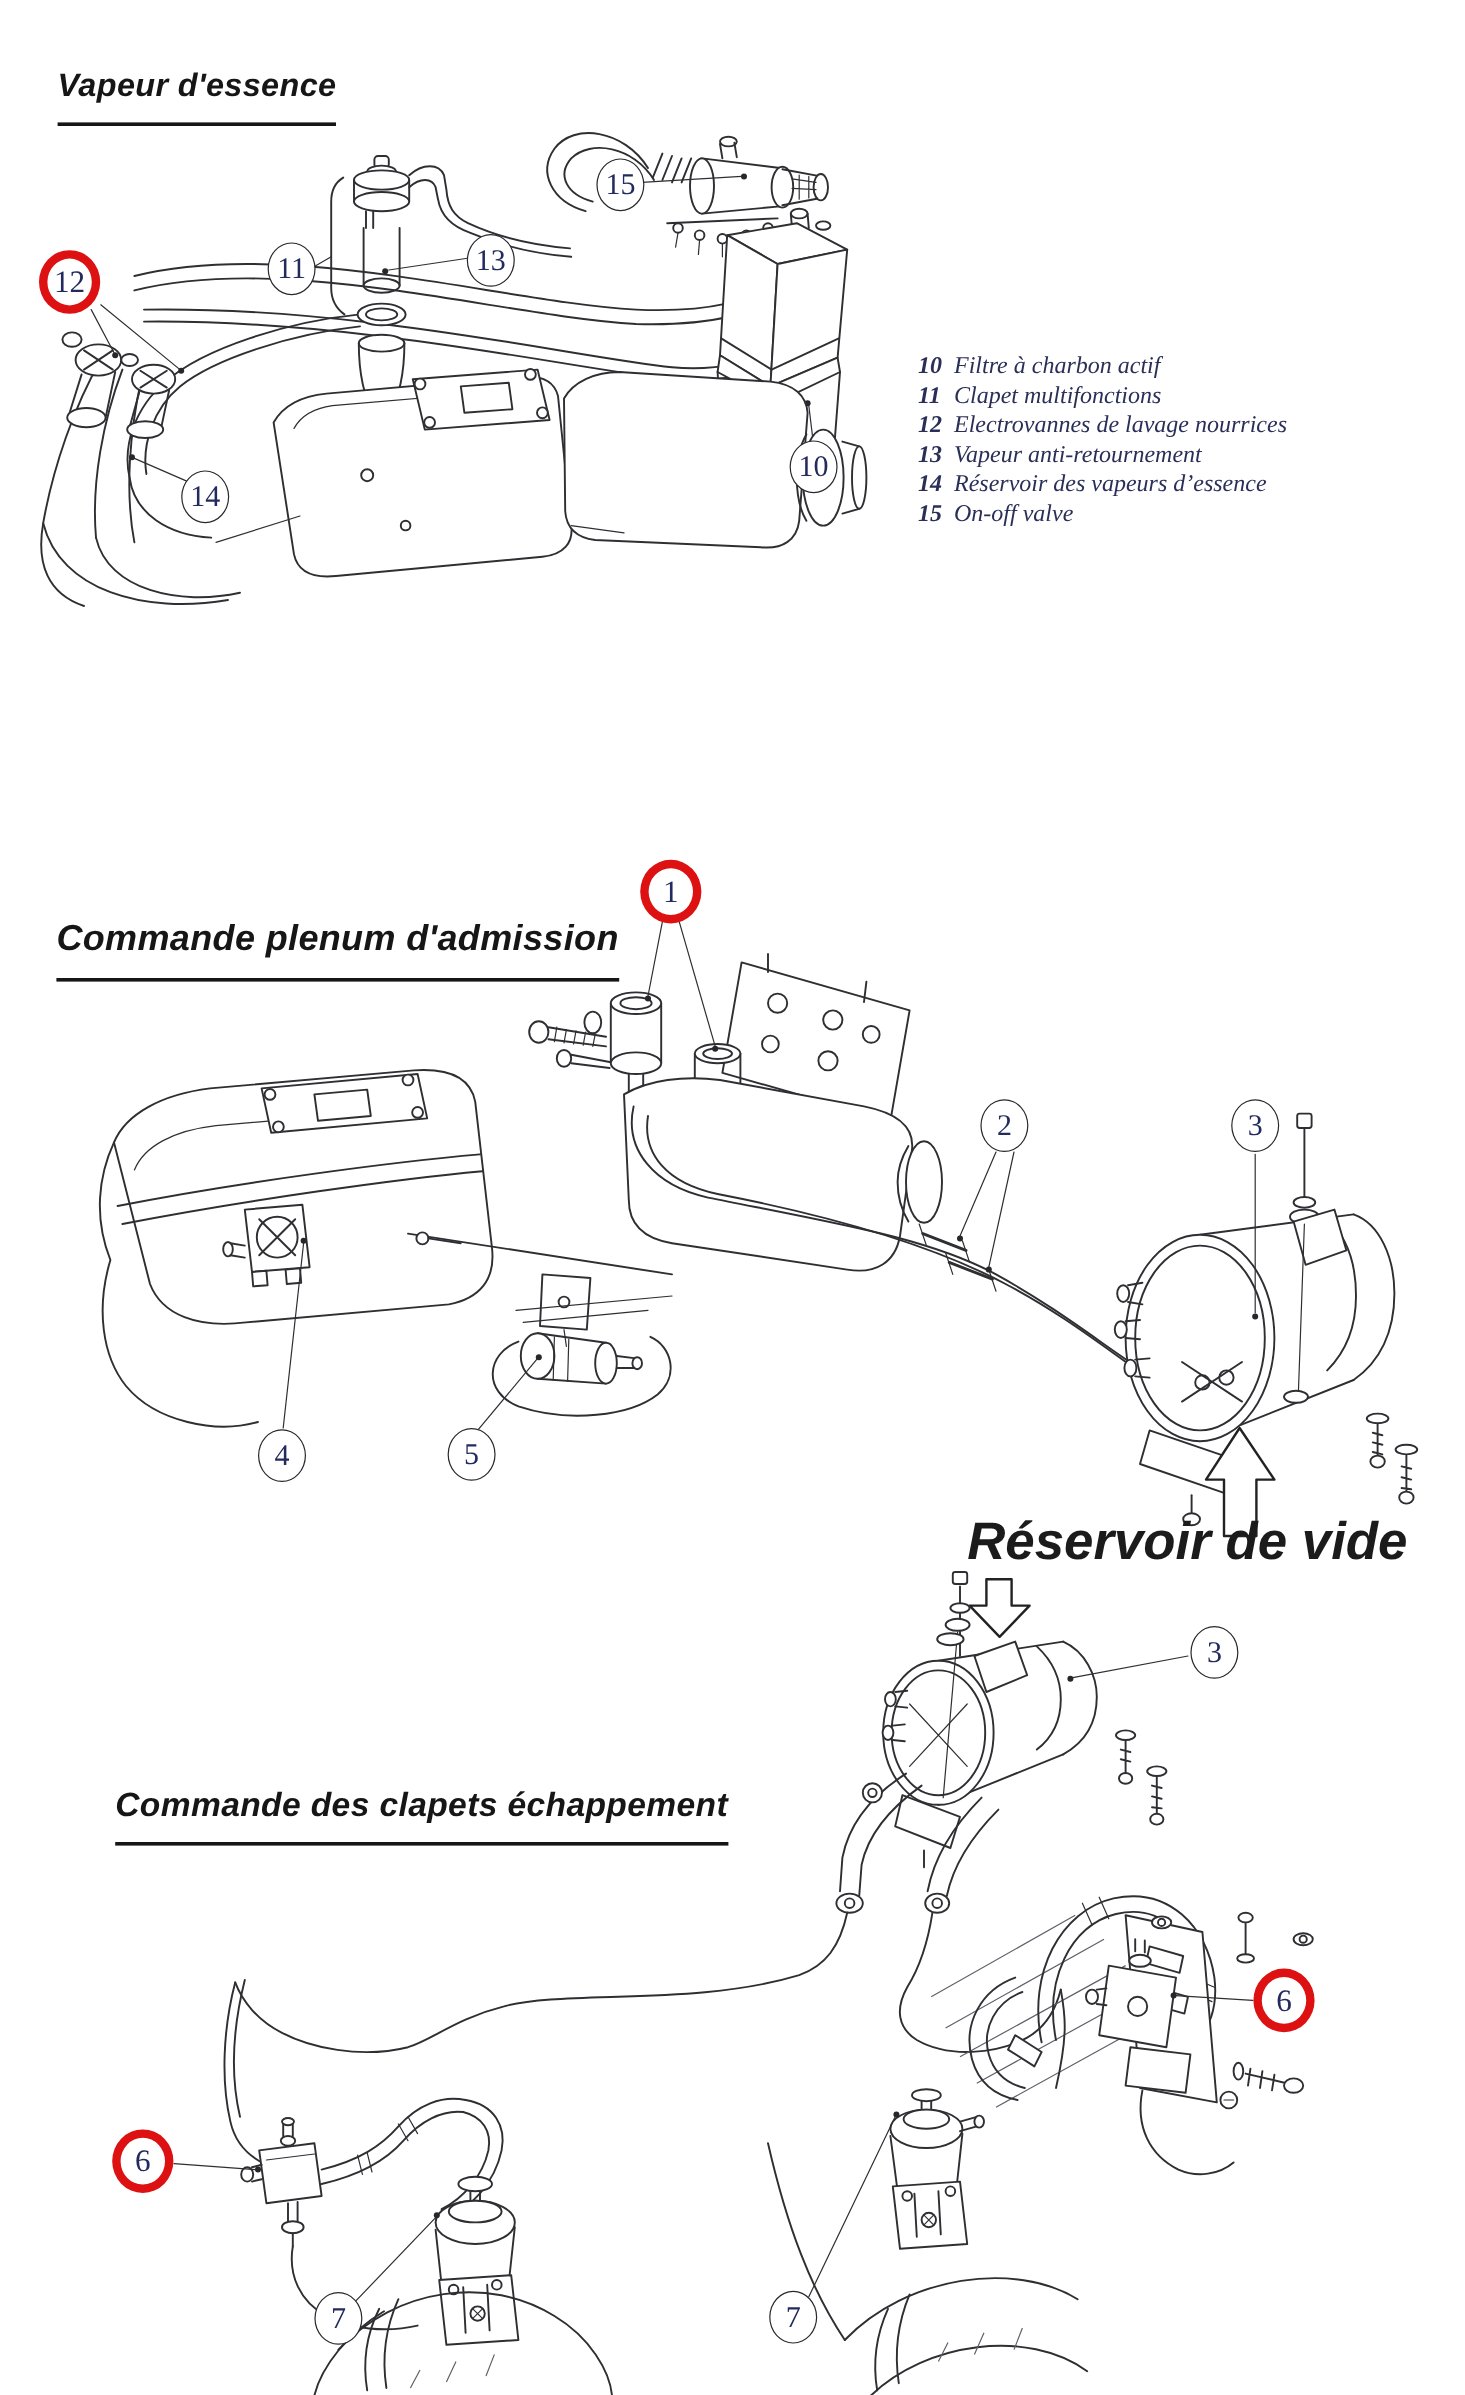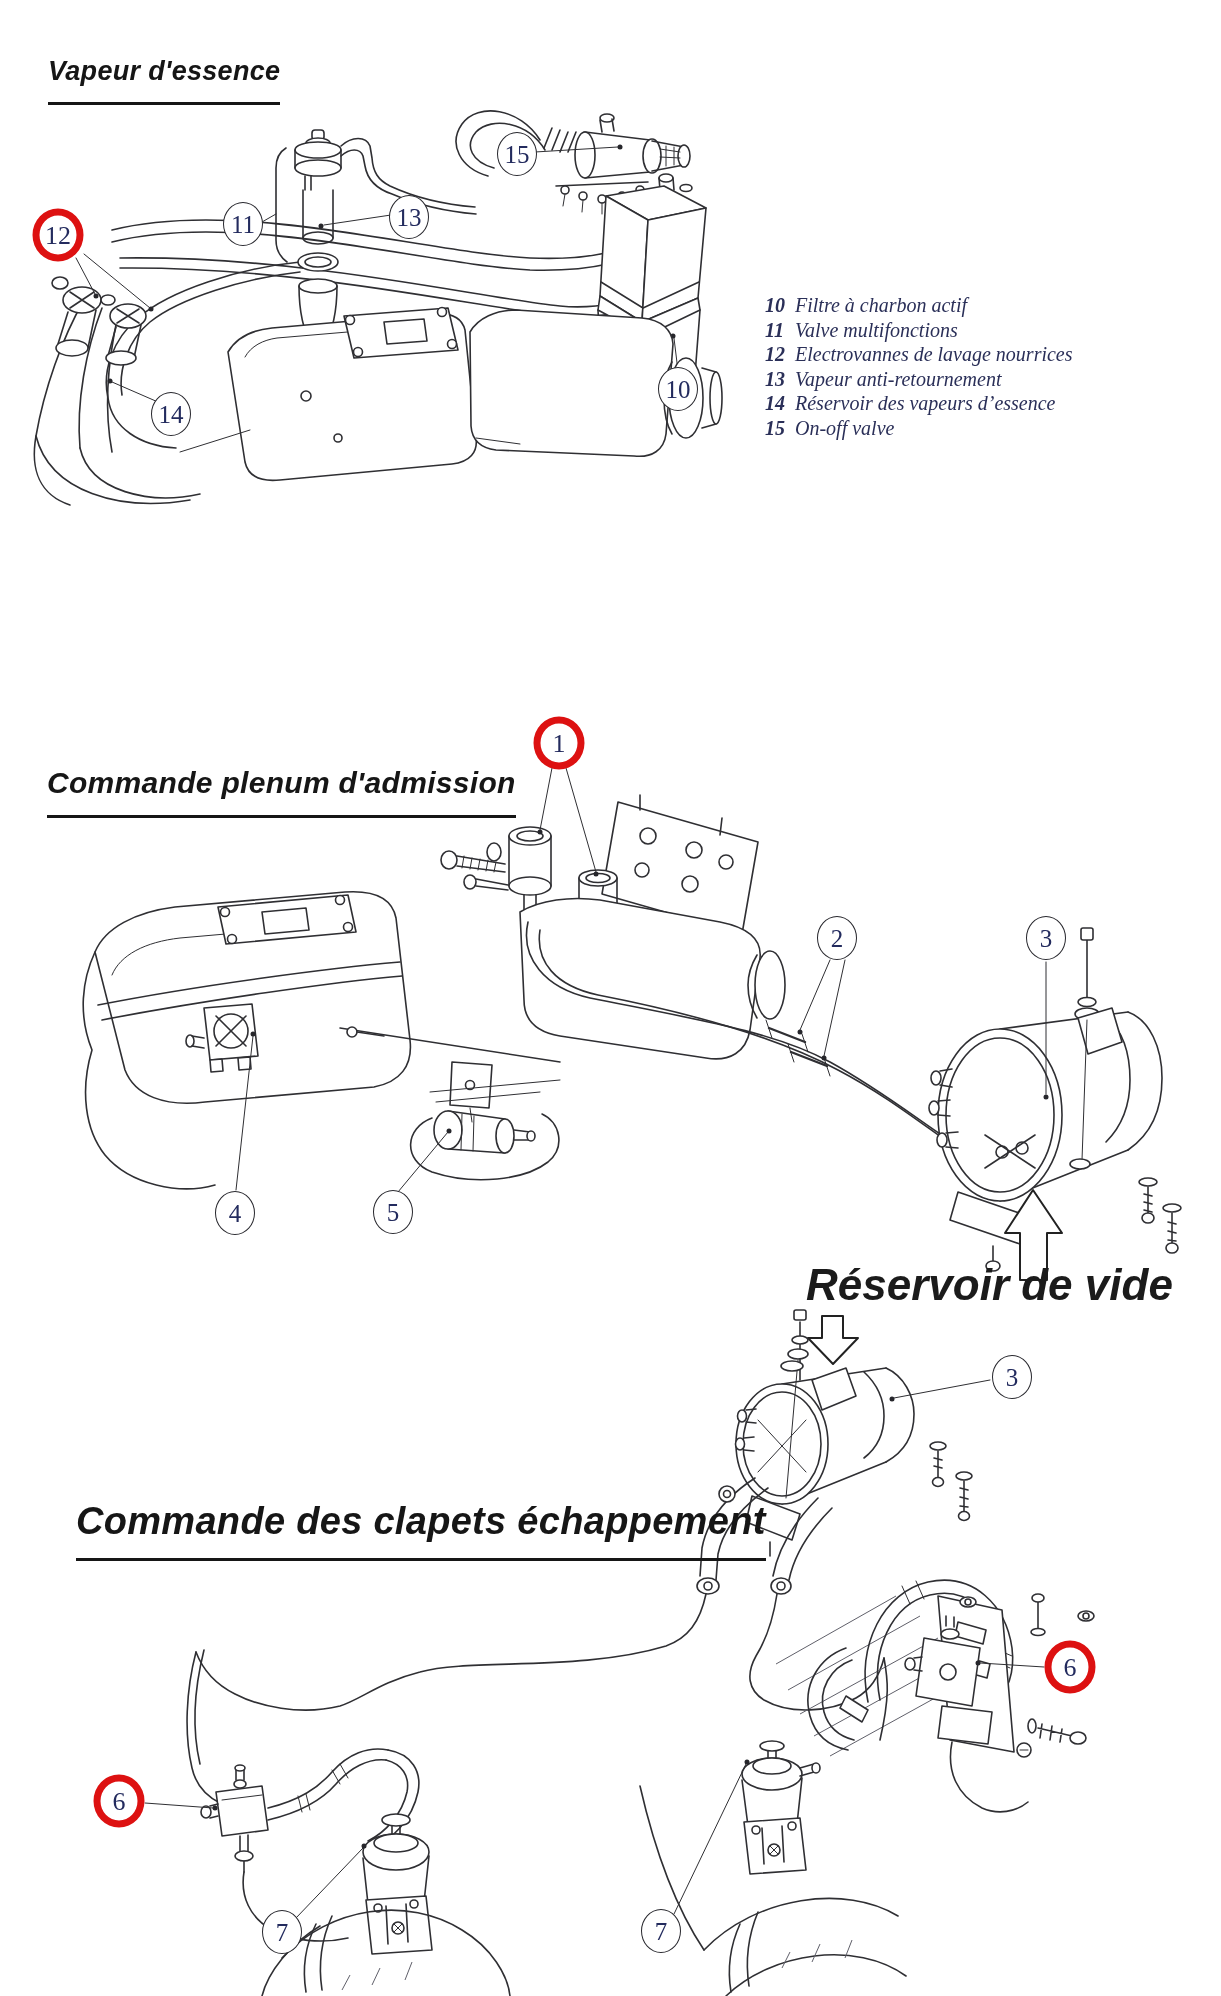--- a/index.html
+++ b/index.html
@@ -9,21 +9,21 @@
   .ln{stroke:#2f2f33;stroke-width:1.6;fill:none;stroke-linecap:round;stroke-linejoin:round;}
   .lw{stroke:#2f2f33;stroke-width:1.6;fill:#ffffff;stroke-linejoin:round;}
   .lt{stroke:#2f2f33;stroke-width:1;fill:none;stroke-linecap:round;}
   .lk{stroke:#2f2f33;stroke-width:2.4;fill:none;stroke-linecap:round;}
   .dot{fill:#26262b;stroke:none;}
   .hatch{stroke:#60606a;stroke-width:1;fill:none;}
   .sec-title{position:absolute;z-index:5;font-weight:bold;font-style:italic;color:#161616;
              border-bottom:3px solid #161616;padding-bottom:15px;white-space:nowrap;letter-spacing:.3px;}
   #title-fuel{left:48px;top:56px;font-size:27px;}
   #title-plenum{left:47px;top:766px;font-size:30px;text-align:right;}
-  #title-exhaust{left:76px;top:1488px;font-size:38px;margin-top:12px;}
+  #title-exhaust{left:96px;top:1488px;font-size:28px;}
   #reservoir-label{position:absolute;z-index:5;left:806px;top:1260px;font-weight:bold;
                    font-size:44px;color:#1b1b1b;white-space:nowrap;font-style:italic;}
   #legend{position:absolute;z-index:5;left:745px;top:293px;
           font-family:"Liberation Serif",serif;font-style:italic;font-size:20px;
           color:#2a2f58;line-height:24.5px;white-space:nowrap;margin-left:20px;}
   .legend-num{font-weight:bold;display:inline-block;min-width:30px;}
   .callout{position:absolute;z-index:6;display:flex;align-items:center;justify-content:center;
            background:#fff;border:1.6px solid #28282e;border-radius:50%;
            width:38px;height:42px;font-family:"Liberation Serif",serif;font-size:25px;
            color:#232b5e;transform:translate(-50%,-50%);line-height:1;}
@@ -434,21 +434,21 @@
     <path class="ln" d="M726,1996 C772,1952 856,1940 906,1976"></path>
     <path class="ln" d="M740,1924 C730,1946 727,1968 731,1992 M758,1912 C748,1936 745,1960 749,1986"></path>
     <path class="hatch" d="M790,1952 L782,1968 M820,1944 L812,1962 M852,1940 L845,1958"></path>
   </g>
 </svg>
 
   <div class="sec-title" id="title-fuel">Vapeur d'essence</div>
 
   <div id="legend">
       <div><span class="legend-num">10</span><span>Filtre à charbon actif</span></div>
-      <div><span class="legend-num">11</span><span>Valve multifonctions</span></div>
+      <div><span class="legend-num">11</span><span>Clapet multifonctions</span></div>
       <div><span class="legend-num">12</span><span>Electrovannes de lavage nourrices</span></div>
       <div><span class="legend-num">13</span><span>Vapeur anti-retournement</span></div>
       <div><span class="legend-num">14</span><span>Réservoir des vapeurs d’essence</span></div>
       <div><span class="legend-num">15</span><span>On-off valve</span></div>
     </div>
 
   <div class="sec-title" id="title-plenum">Commande plenum d'admission</div>
 
   <div id="reservoir-label">Réservoir de vide</div>
 

